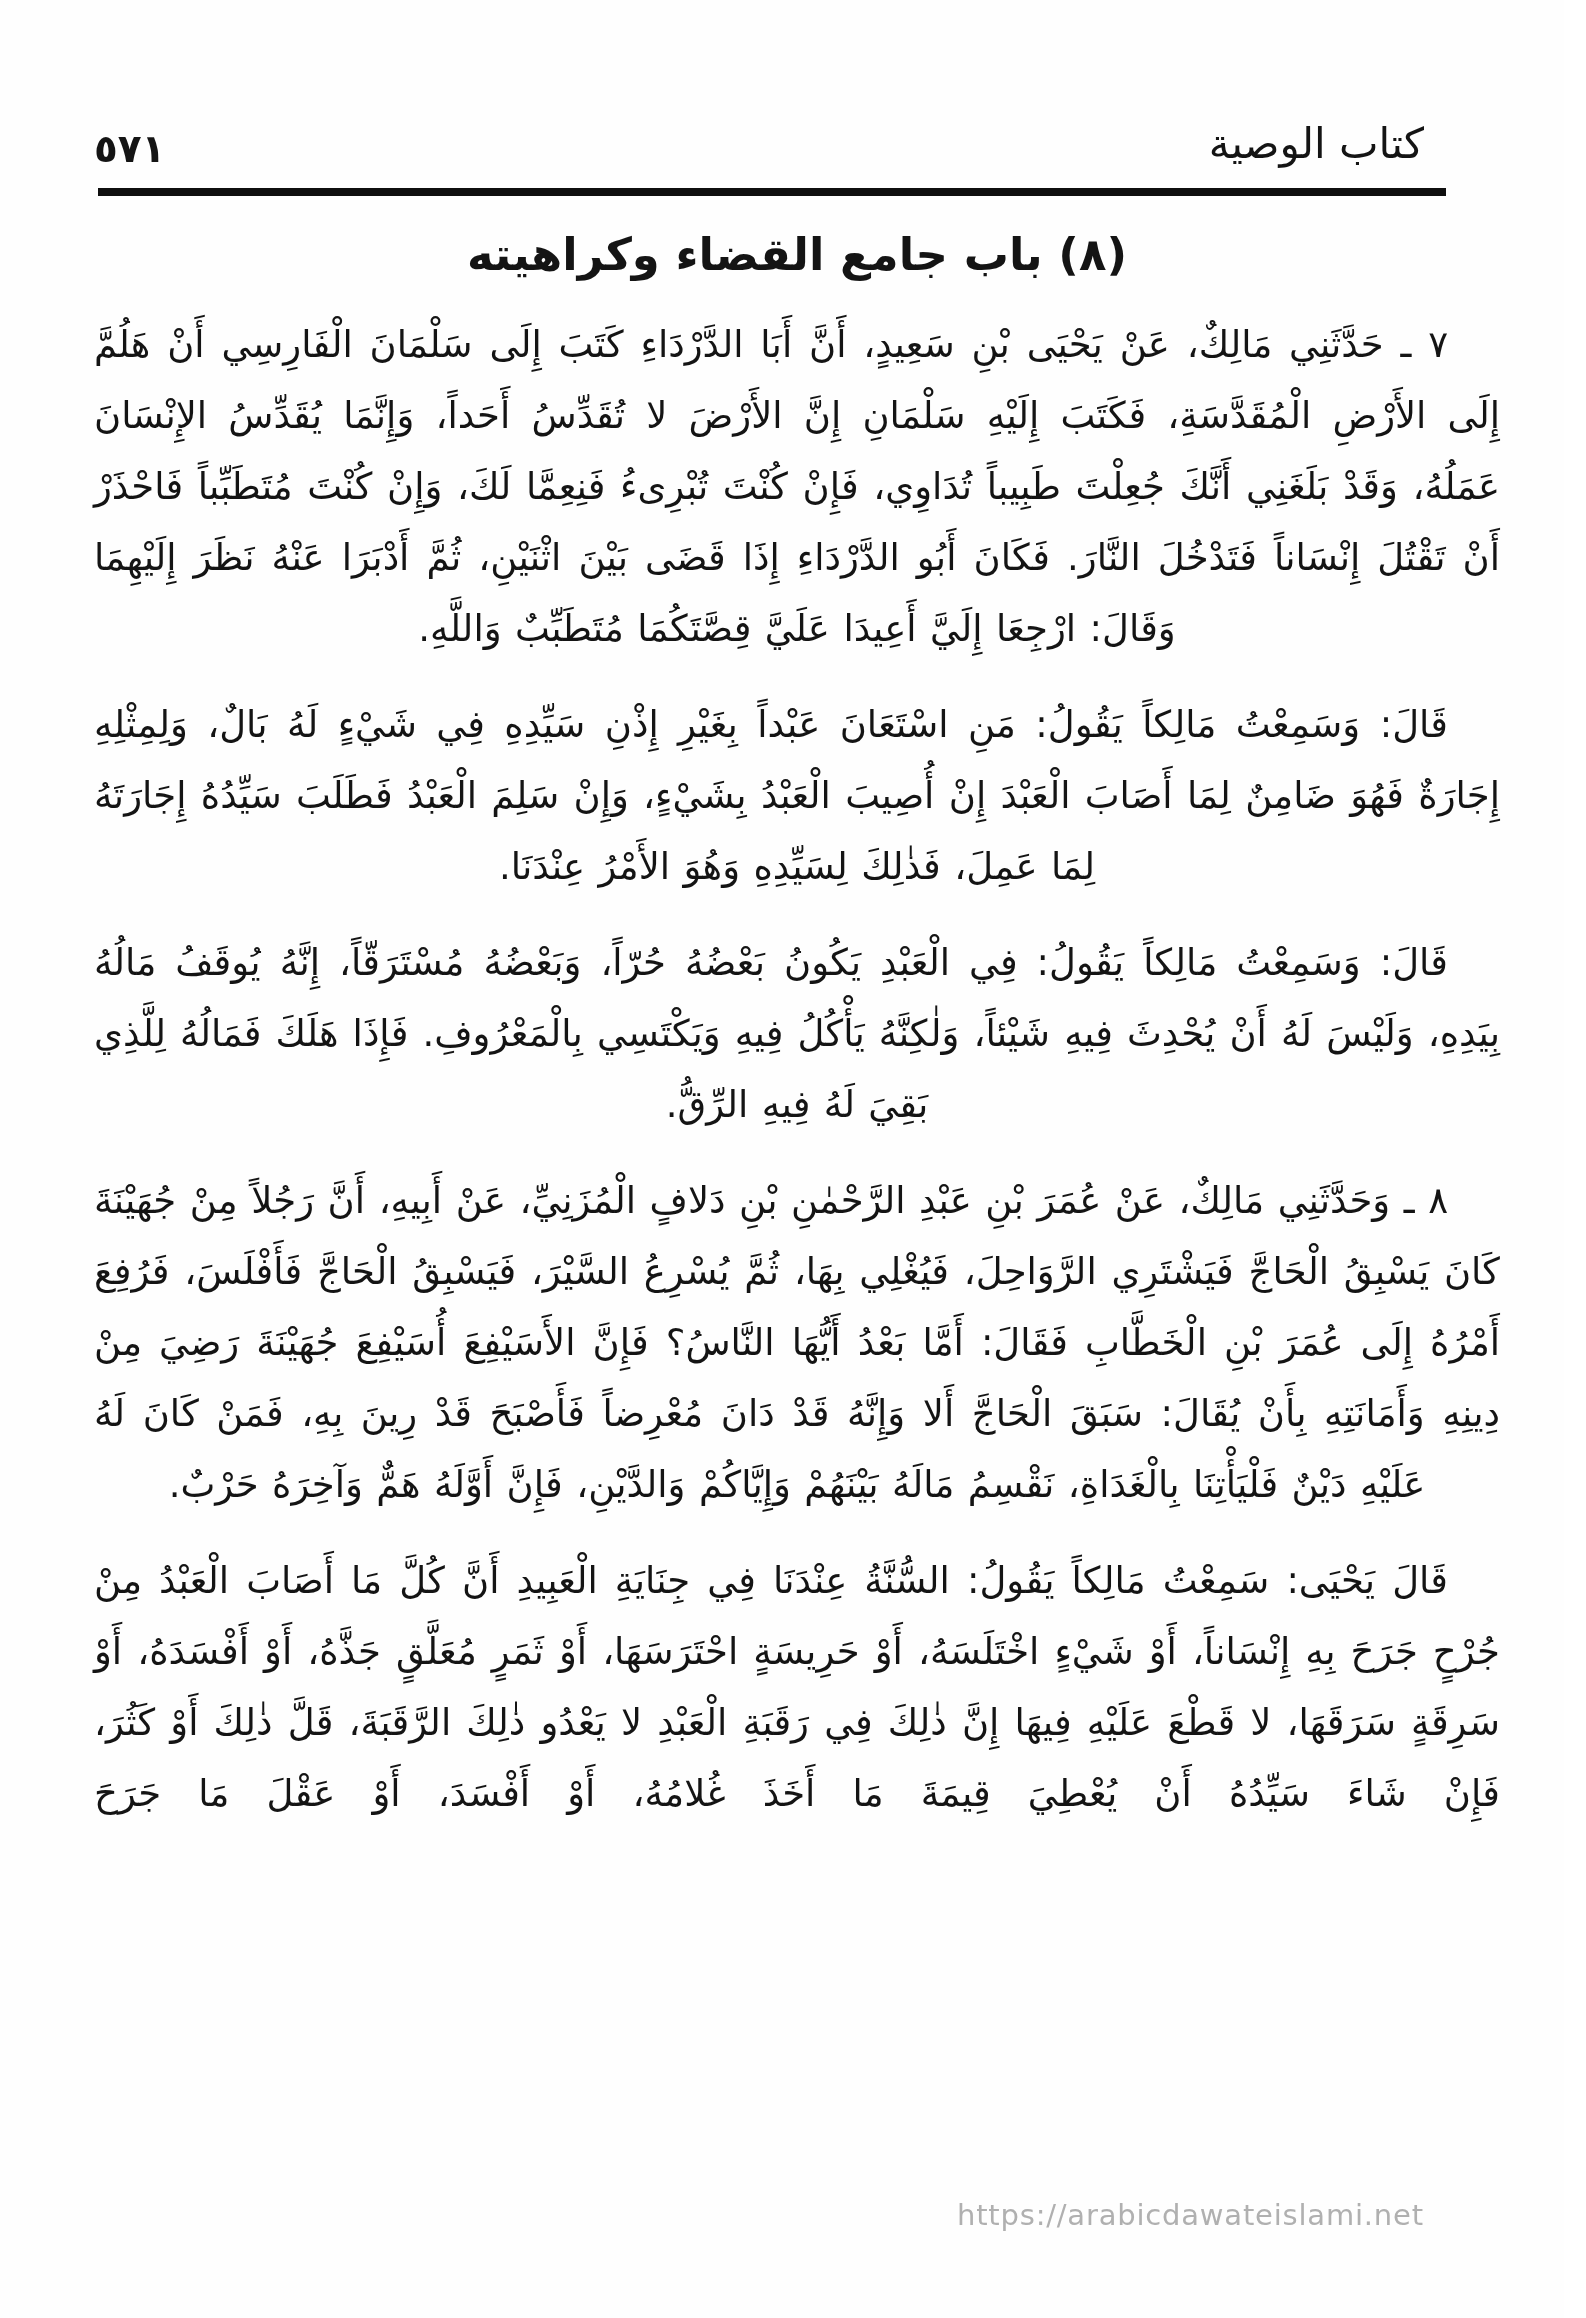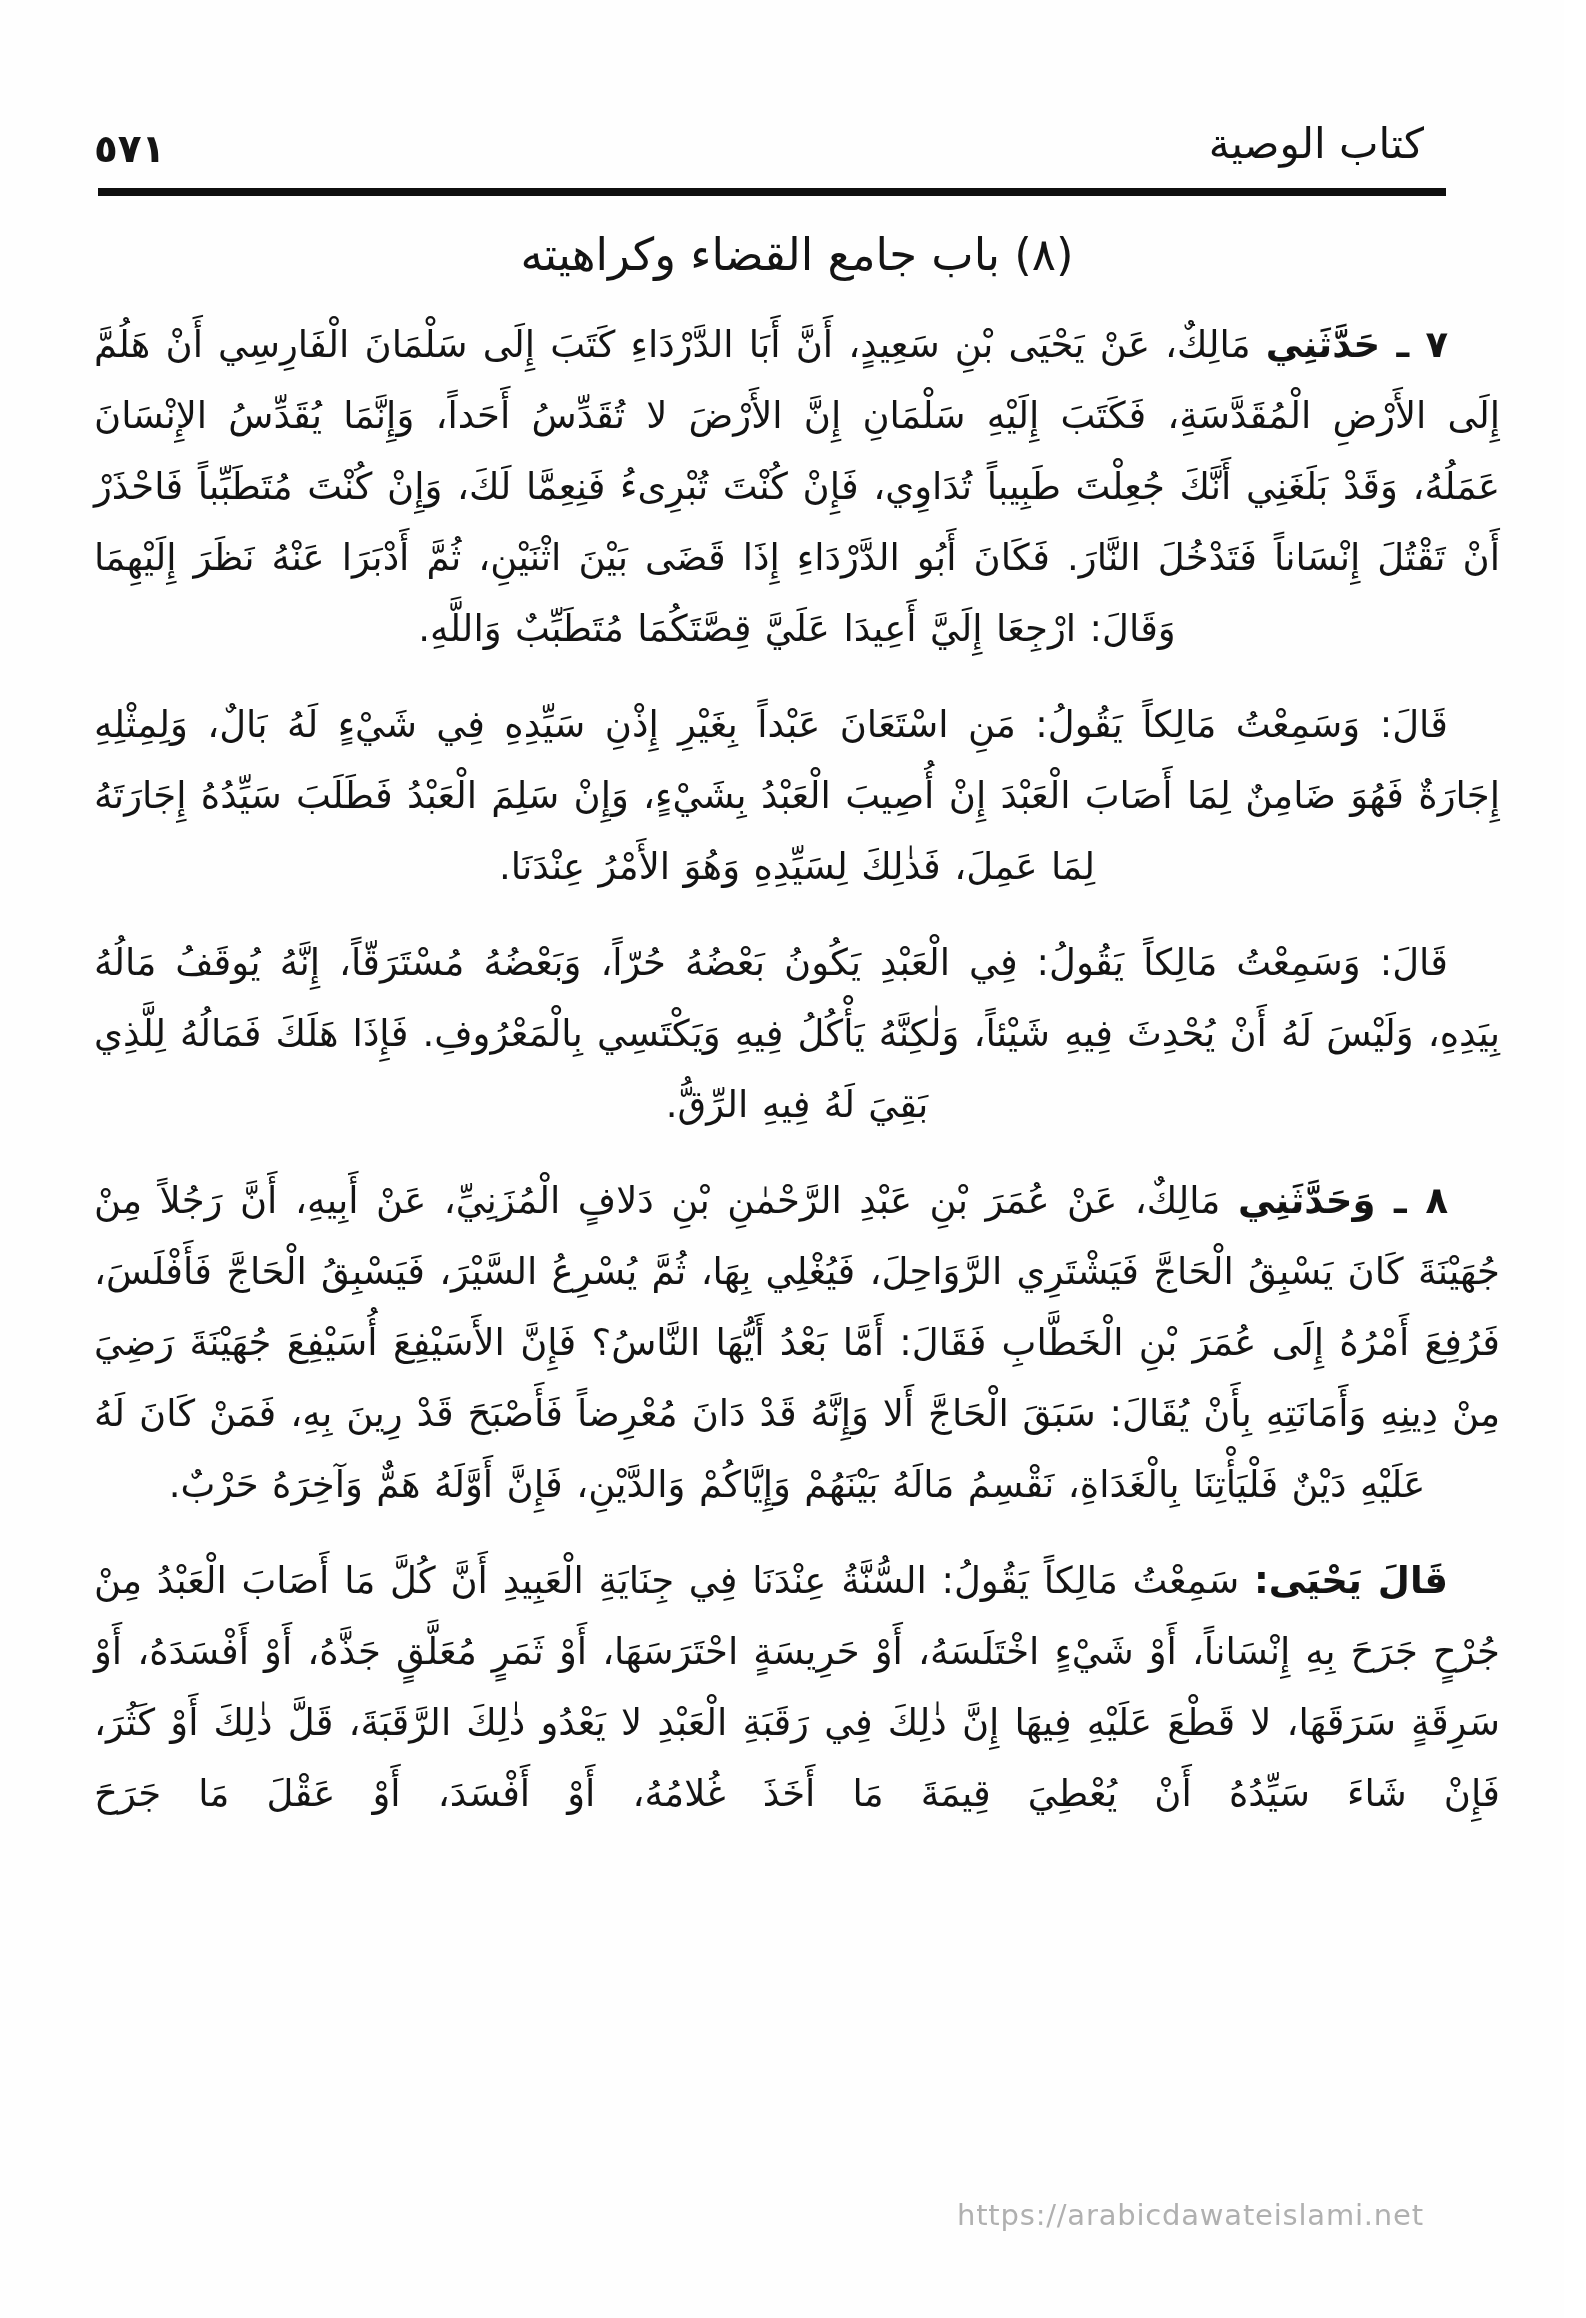--- a/index.html
+++ b/index.html
@@ -42,26 +42,26 @@
     margin: 0 0 25px 0;
     font-size: 37px;
     line-height: 71px;
     text-align: justify;
     text-align-last: center;
     text-indent: 52px;
     word-spacing: 1.7px;
   }
   p.body.flush { text-indent: 0; }
   p.body.runs-on { text-align-last: justify; }
-  .lead { font-weight: 700; }
+  .lead { font-weight: 400; }
   h2.bab {
     margin: 10px 0 27px 0;
     font-size: 45px;
     line-height: 55px;
-    font-weight: 400;
+    font-weight: 700;
     text-align-last: center;
     text-indent: 0;
   }
   .watermark {
     position: absolute;
     top: 2198px; left: 942px;
     direction: ltr;
     font-size: 29px;
     color: #b0b0b0;
     letter-spacing: 0.8px;

